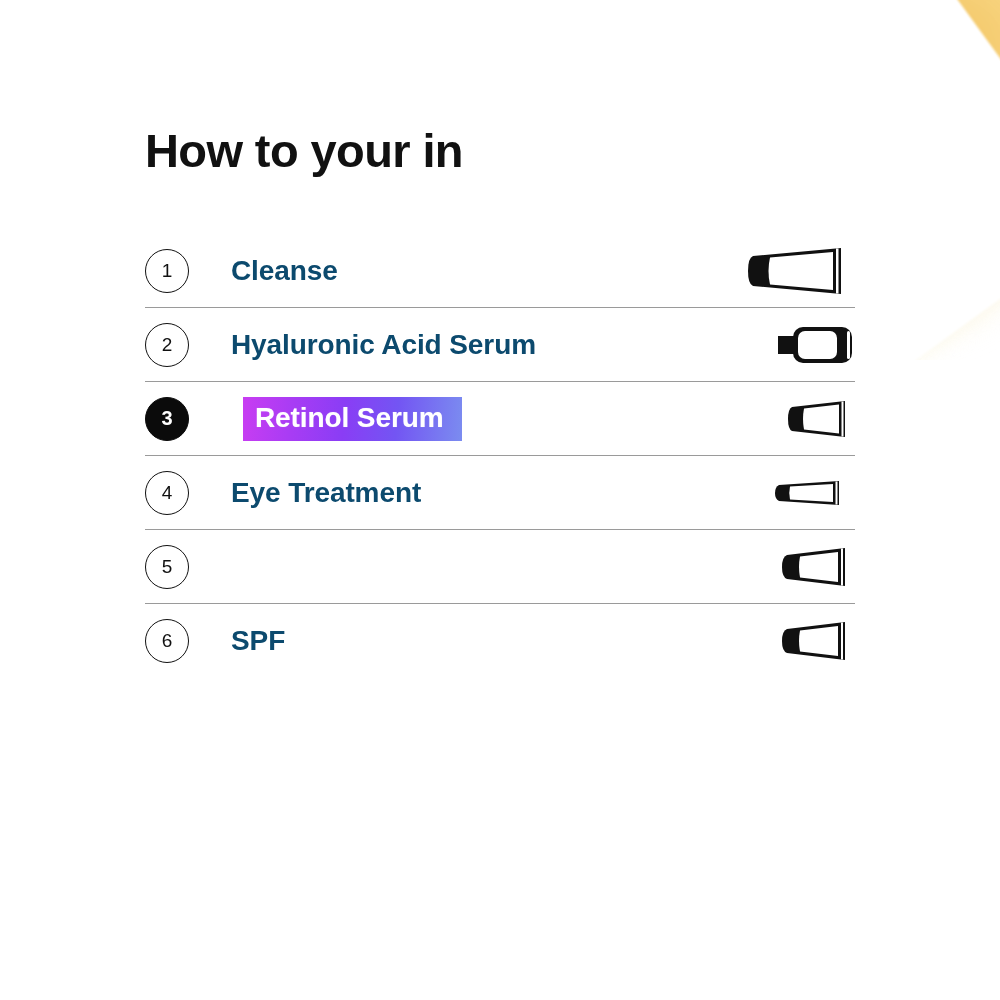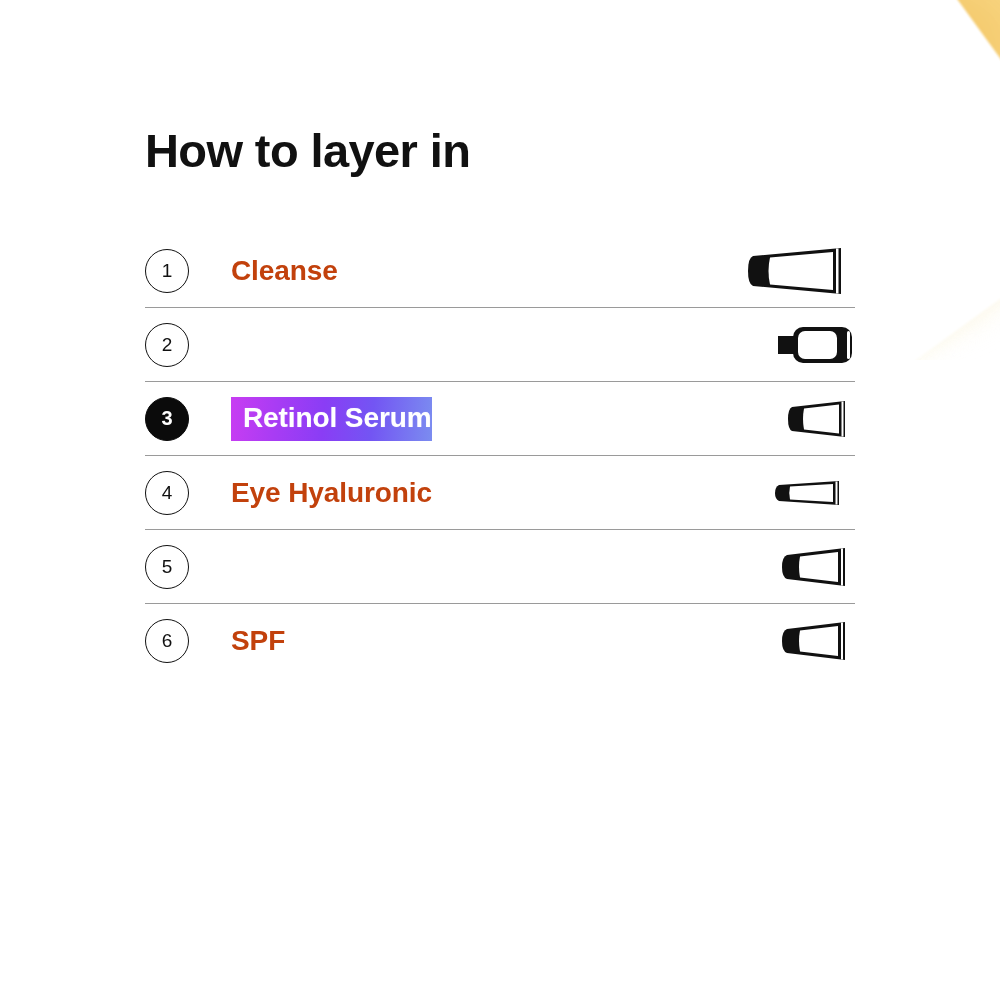--- a/index.html
+++ b/index.html
@@ -177,28 +177,28 @@
     background: #0b0b0b;
     border-color: #0b0b0b;
     color: #ffffff;
     font-weight: bold;
     font-size: 20px;
   }
   .step-label {
     margin-left: 42px;
     font-size: 28px;
     font-weight: bold;
-    color: #c2410c;
+    color: #0c4a6e;
     letter-spacing: -0.1px;
     white-space: nowrap;
   }
   .step-row.active .step-label {
-    margin-left: 42px;
+    margin-left: 54px;
     color: #ffffff;
-    padding: 5px 0 7px 12px;
+    padding: 5px 18px 7px 12px;
     background: linear-gradient(95deg,
         #c83df2 0%,
         #a93cf4 22%,
         #8a3df5 46%,
         #7355f3 70%,
         #7b8cf0 100%);
     text-shadow: 0 0 1px rgba(255,255,255,0.35);
   }
   .step-icon {
     position: absolute;
@@ -225,39 +225,40 @@
     <div class="blob blob-pale"></div>
     <div class="blob blob-gold"></div>
     <div class="blob blob-gold2"></div>
     <div class="wedge wedge-main"></div>
     <div class="wedge wedge-nick1"></div>
     <div class="wedge wedge-nick2"></div>
     <div class="wedge wedge-nick3"></div>
     <div class="wedge wedge-nick4"></div>
   </div>
 
-  <h1 id="headline"><span>How to layer in</span><br></h1>
+  <h1 id="headline"><span>How to your in</span><br></h1>
 
   <div id="steps">
 
     <div class="step-row">
       <div class="badge">1</div>
       <div class="step-label">Cleanse</div>
       <div class="step-icon">
         <svg width="115" height="58" viewBox="0 0 115 58" aria-hidden="true">
           <path d="M13 14 Q8 16 8 29 Q8 42 13 44 L101 52 L101 6 Z" fill="#111111"></path>
           <path d="M30 15.5 L93 10 L93 48 L30 42.5 Q27 29 30 15.5 Z" fill="#ffffff"></path>
           <rect x="96" y="6.5" width="2.5" height="45" fill="#ffffff"></rect>
         </svg>
       </div>
     </div>
     <div class="divider"></div>
 
     <div class="step-row">
       <div class="badge">2</div>
+      <div class="step-label">Hyaluronic Acid Serum</div>
       <div class="step-icon">
         <svg width="78" height="50" viewBox="0 0 78 50" aria-hidden="true">
           <rect x="1" y="16" width="20" height="18" fill="#111111"></rect>
           <rect x="16" y="7" width="59" height="36" rx="10" fill="#111111"></rect>
           <rect x="21" y="11" width="39" height="28" rx="7" fill="#ffffff"></rect>
           <rect x="70" y="11" width="3" height="28" rx="1.5" fill="#ffffff"></rect>
         </svg>
       </div>
     </div>
     <div class="divider"></div>
@@ -270,21 +271,21 @@
           <path d="M9 11 Q5 13 5 23 Q5 33 9 35 L62 41 L62 5 Z" fill="#111111"></path>
           <path d="M21 12.5 L56 8.5 L56 37.5 L21 33.5 Q19 23 21 12.5 Z" fill="#ffffff"></path>
           <rect x="58.5" y="5.5" width="2" height="35" fill="#ffffff"></rect>
         </svg>
       </div>
     </div>
     <div class="divider"></div>
 
     <div class="step-row">
       <div class="badge">4</div>
-      <div class="step-label">Eye Hyaluronic</div>
+      <div class="step-label">Eye Treatment</div>
       <div class="step-icon">
         <svg width="82" height="32" viewBox="0 0 82 32" aria-hidden="true">
           <path d="M6 8 Q2 10 2 16 Q2 22 6 24 L66 28 L66 4 Z" fill="#111111"></path>
           <path d="M17 9.5 L60 7 L60 25 L17 22.5 Q15.5 16 17 9.5 Z" fill="#ffffff"></path>
           <rect x="62.5" y="4.5" width="2" height="23" fill="#ffffff"></rect>
         </svg>
       </div>
     </div>
     <div class="divider"></div>
 

